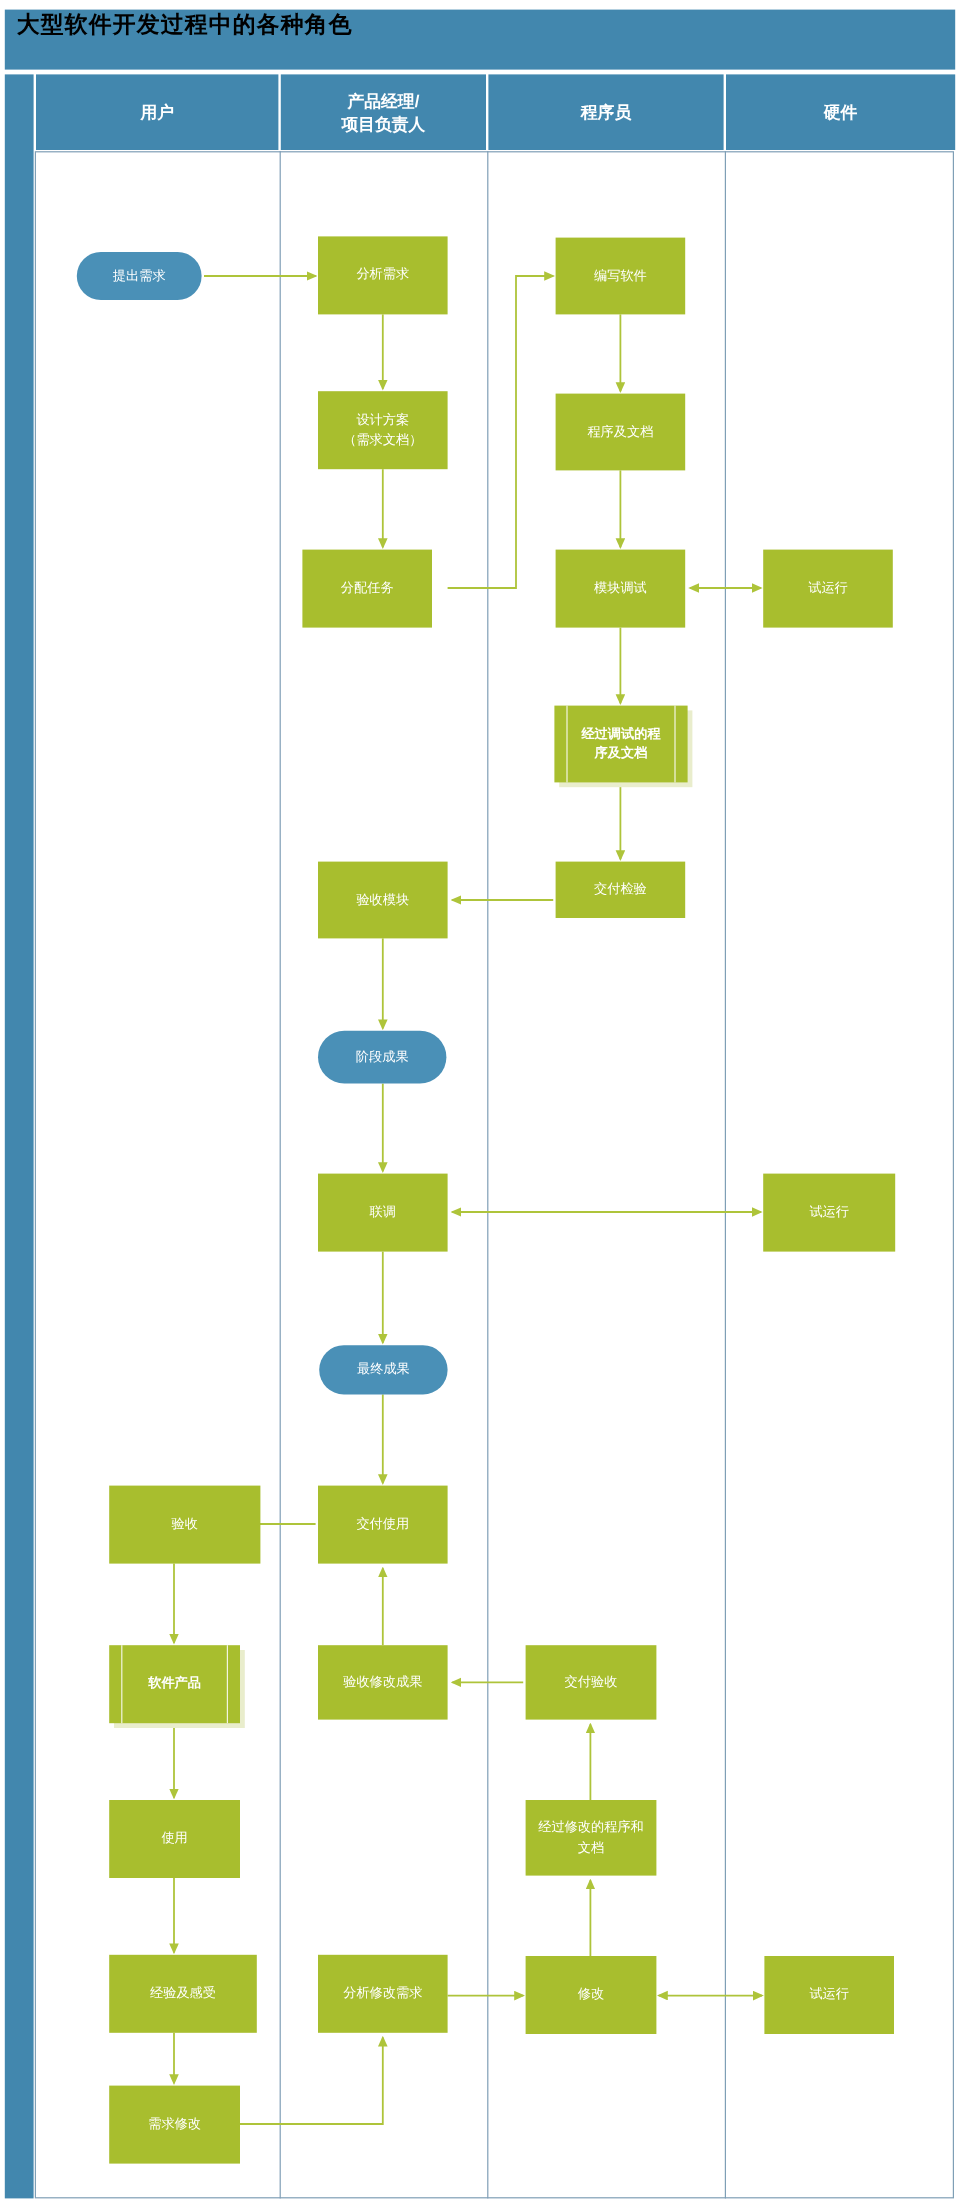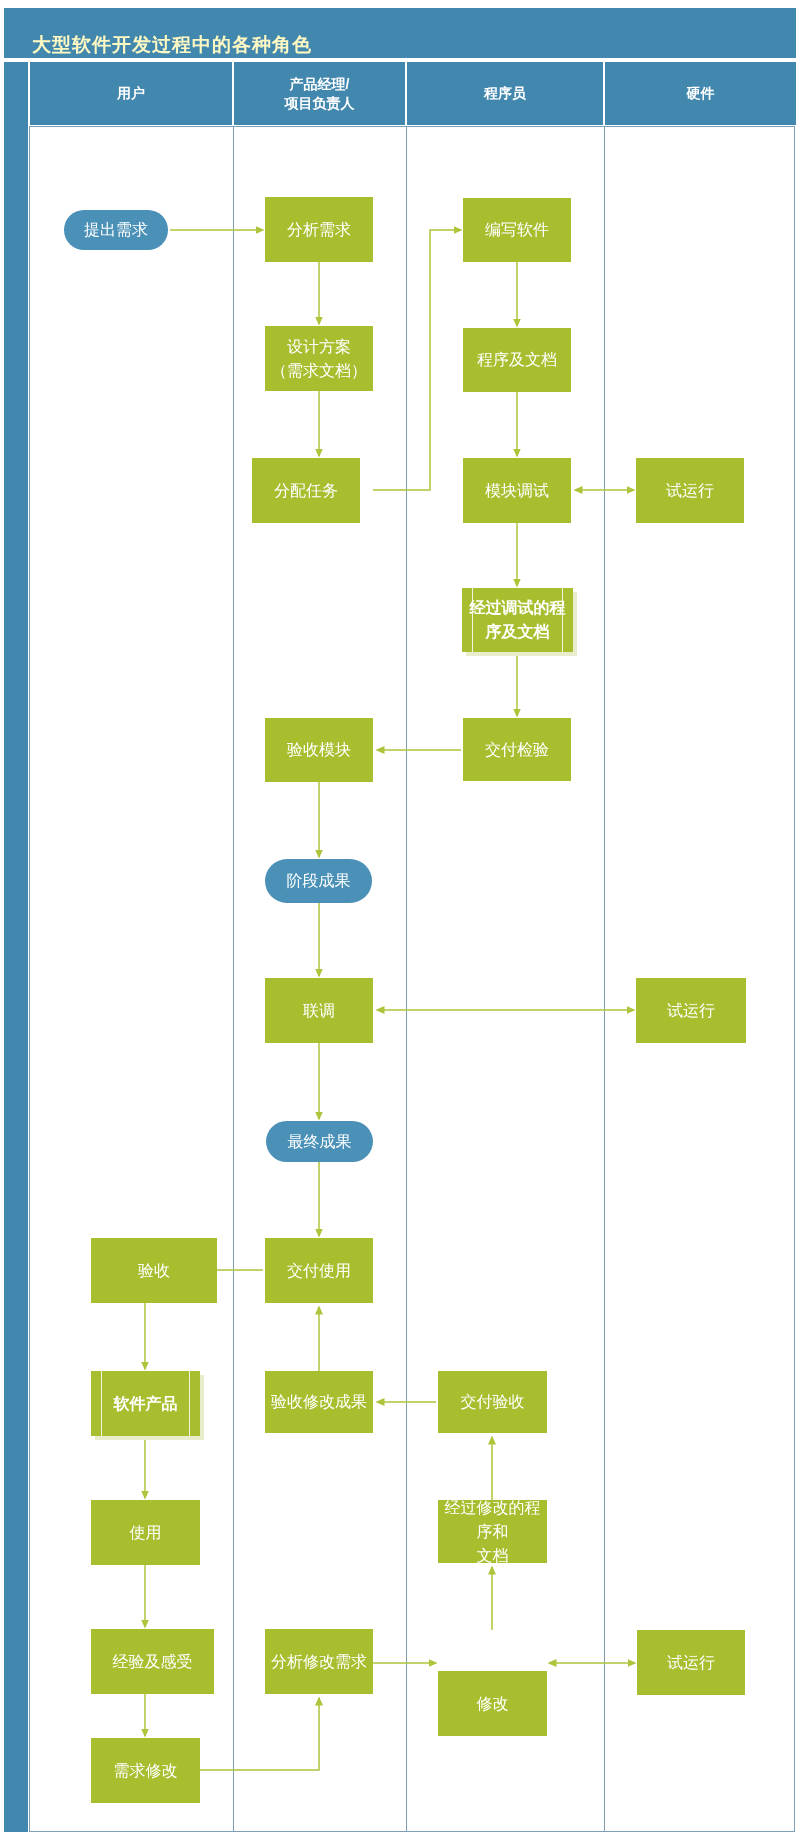--- a/index.html
+++ b/index.html
@@ -1,31 +1,31 @@
 <!DOCTYPE html>
 <html style="--blue: #4287ae; --green: #a8be2e; --pill: #4a90b7; --edge: #aec43a; --border: #7f9fb6; --shadow: #e9edcc;"><head>
 <meta charset="utf-8">
 <style>
   html,body{margin:0;padding:0;background:#fff;}
   #canvas{position:relative;width:800px;height:1837px;background:#fff;overflow:hidden;
           font-family:"Liberation Sans","DejaVu Sans",sans-serif;}
   .titlebar{position:absolute;left:4px;top:8px;width:792px;height:50px;background:var(--blue);
-            color:#fef9c3;font-size:19px;font-weight:bold;display:flex;align-items:flex-end;
-            padding-left:28px;box-sizing:border-box;letter-spacing:1px;}
+            color:#000000;font-size:19px;font-weight:bold;display:flex;align-items:flex-start;
+            padding-left:10px;box-sizing:border-box;letter-spacing:1px;}
   .strip{position:absolute;left:4px;top:62px;width:24px;height:1770px;background:var(--blue);}
   .hcell{position:absolute;top:62px;height:63px;background:var(--blue);color:#fff;
          font-weight:bold;font-size:14px;display:flex;flex-direction:column;align-items:center;
          justify-content:center;line-height:1.35;text-align:center;}
   .hcell span:empty{display:none;}
   .body-frame{position:absolute;left:29px;top:126px;width:766px;height:1706px;
               border:1px solid var(--border);box-sizing:border-box;background:#fff;}
   .vline{position:absolute;top:126px;height:1706px;width:1px;background:var(--border);}
   #edges{position:absolute;left:0;top:0;width:800px;height:1837px;pointer-events:none;}
   .edge{fill:none;stroke:var(--edge);stroke-width:1.5px;}
-  #nodes .node{position:absolute;background:var(--green);color:#fff;font-size:16px;
+  #nodes .node{position:absolute;background:var(--green);color:#fff;font-size:11px;
         display:flex;align-items:center;justify-content:center;text-align:center;
         white-space:pre-line;box-sizing:border-box;line-height:1.5;cursor:default;}
   #nodes .node.pill{background:var(--pill);border-radius:22px;}
   #nodes .node.subprocess{box-shadow:4px 4px 0 var(--shadow);}
   #nodes .node.subprocess::before,#nodes .node.subprocess::after{
         content:"";position:absolute;top:0;bottom:0;width:1px;background:rgba(255,255,255,.85);}
   #nodes .node.subprocess::before{left:10px;}
   #nodes .node.subprocess::after{right:10px;}
   #nodes .node.bold{font-weight:bold;align-items:center;}
 </style>
@@ -113,23 +113,23 @@
       <div class="node " style="left: 265px; top: 978px; width: 108px; height: 65px;"><span>联调</span></div>
       <div class="node pill" style="left: 266px; top: 1121px; width: 107px; height: 41px; justify-content: center;"><span>最终成果</span></div>
       <div class="node " style="left: 265px; top: 1238px; width: 108px; height: 65px;"><span>交付使用</span></div>
       <div class="node " style="left: 265px; top: 1371px; width: 108px; height: 62px;"><span>验收修改成果</span></div>
       <div class="node " style="left: 265px; top: 1629px; width: 108px; height: 65px;"><span>分析修改需求</span></div>
       <div class="node " style="left: 463px; top: 198px; width: 108px; height: 64px;"><span>编写软件</span></div>
       <div class="node " style="left: 463px; top: 328px; width: 108px; height: 64px;"><span>程序及文档</span></div>
       <div class="node " style="left: 463px; top: 458px; width: 108px; height: 65px;"><span>模块调试</span></div>
       <div class="node subprocess bold" style="left: 462px; top: 588px; width: 111px; height: 64px;"><span>经过调试的程
 序及文档</span></div>
-      <div class="node " style="left: 463px; top: 718px; width: 108px; height: 63px;"><span>交付检验</span></div>
+      <div class="node " style="left: 463px; top: 718px; width: 108px; height: 47px;"><span>交付检验</span></div>
       <div class="node " style="left: 438px; top: 1371px; width: 109px; height: 62px;"><span>交付验收</span></div>
       <div class="node " style="left: 438px; top: 1500px; width: 109px; height: 63px;"><span>经过修改的程序和
 文档</span></div>
-      <div class="node " style="left: 438px; top: 1630px; width: 109px; height: 65px; margin-top: 41px;"><span>修改</span></div>
+      <div class="node " style="left: 438px; top: 1630px; width: 109px; height: 65px;"><span>修改</span></div>
       <div class="node " style="left: 636px; top: 458px; width: 108px; height: 65px;"><span>试运行</span></div>
       <div class="node " style="left: 636px; top: 978px; width: 110px; height: 65px;"><span>试运行</span></div>
       <div class="node " style="left: 637px; top: 1630px; width: 108px; height: 65px;"><span>试运行</span></div>
     </div>
 
 </div>
 
 </body></html>

